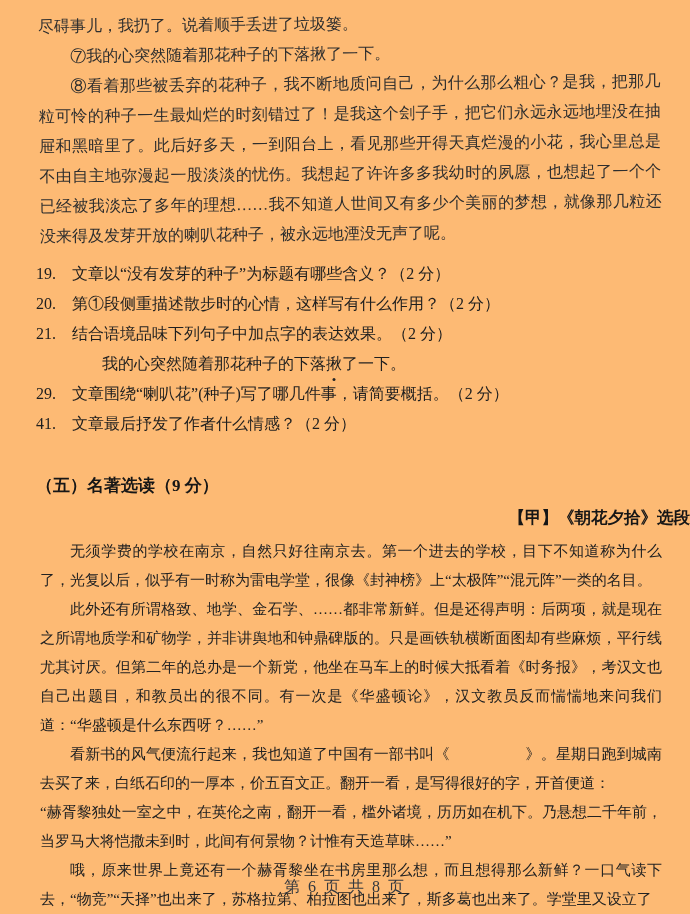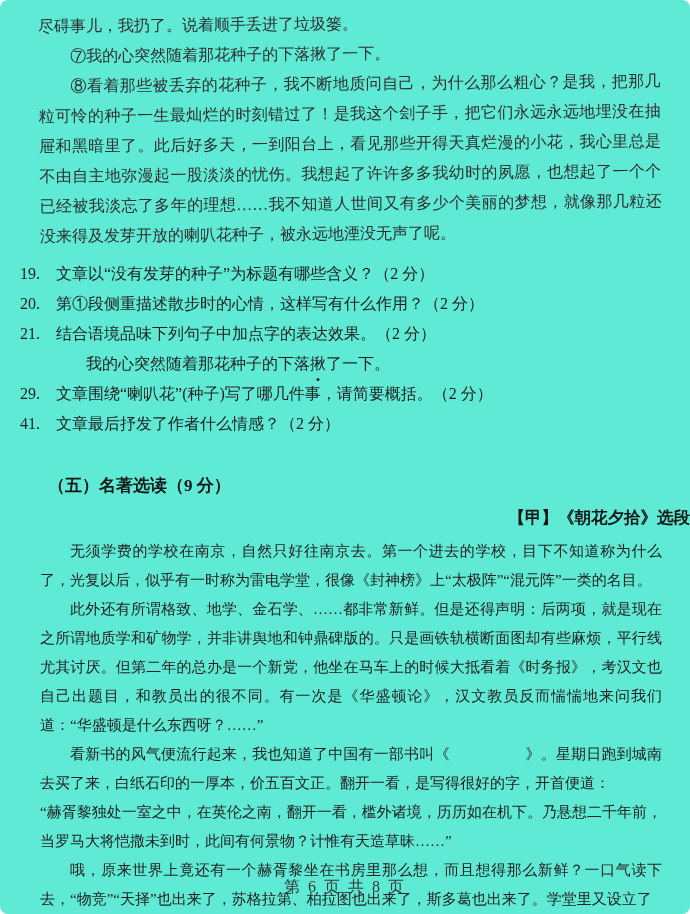--- a/index.html
+++ b/index.html
@@ -6,44 +6,43 @@
     margin: 0;
     padding: 0;
     background: #ffffff;
     font-family: "Liberation Serif", "DejaVu Serif", serif;
   }
   .page {
     position: relative;
     width: 690px;
     height: 914px;
     margin: 0 auto;
-    background: #5eead4;
+    background: #fdba74;
     color: #262626;
     overflow: hidden;
     box-sizing: border-box;
-    border-radius: 8px;
   }
 
   
   .top-passage {
     padding: 12px 28px 0 40px;
     font-size: 16px;
     line-height: 30px;
     text-align: justify;
     transform: rotate(-0.5deg);
     transform-origin: left bottom;
     color: #2e2e2e;
   }
   .top-passage p { margin: 0; }
   .indent { text-indent: 2em; }
 
   
   .questions {
     margin-top: 8px;
-    padding: 0 28px 0 20px;
+    padding: 0 28px 0 36px;
     font-size: 16px;
     line-height: 28px;
     color: #1f1f1f;
   }
   .question { display: flex; margin-bottom: 2px; }
   .qnum { flex: 0 0 36px; }
   .qtext { flex: 1; }
   .q-sub {
     margin: 0 0 2px 66px;
     line-height: 28px;
@@ -57,21 +56,21 @@
     width: 3px;
     height: 3px;
     border-radius: 50%;
     background: #262626;
     transform: translateX(-50%);
   }
 
   
   .section-heading {
     margin: 36px 0 4px 0;
-    padding-left: 48px;
+    padding-left: 36px;
     font-size: 17px;
     font-weight: bold;
     color: #161616;
   }
   .section-subtitle {
     margin: 10px 0 8px 0;
     text-align: right;
     font-size: 16.5px;
     font-weight: bold;
     color: #161616;

